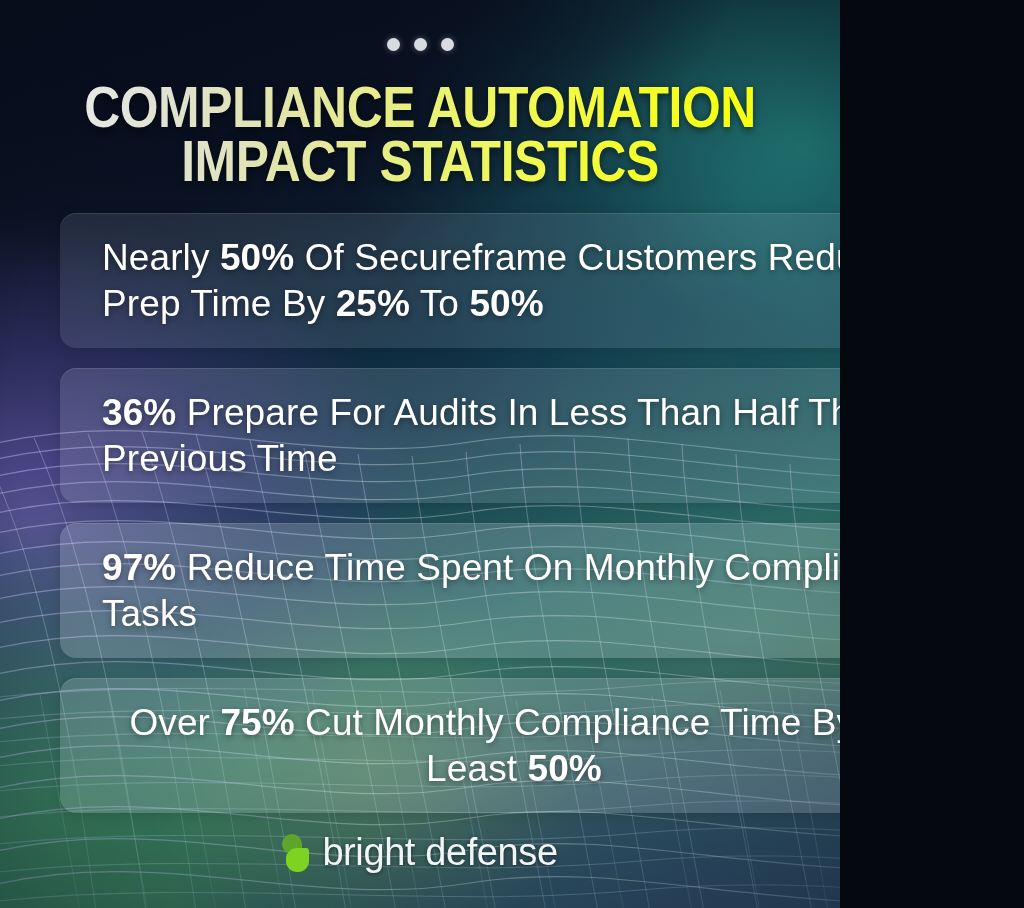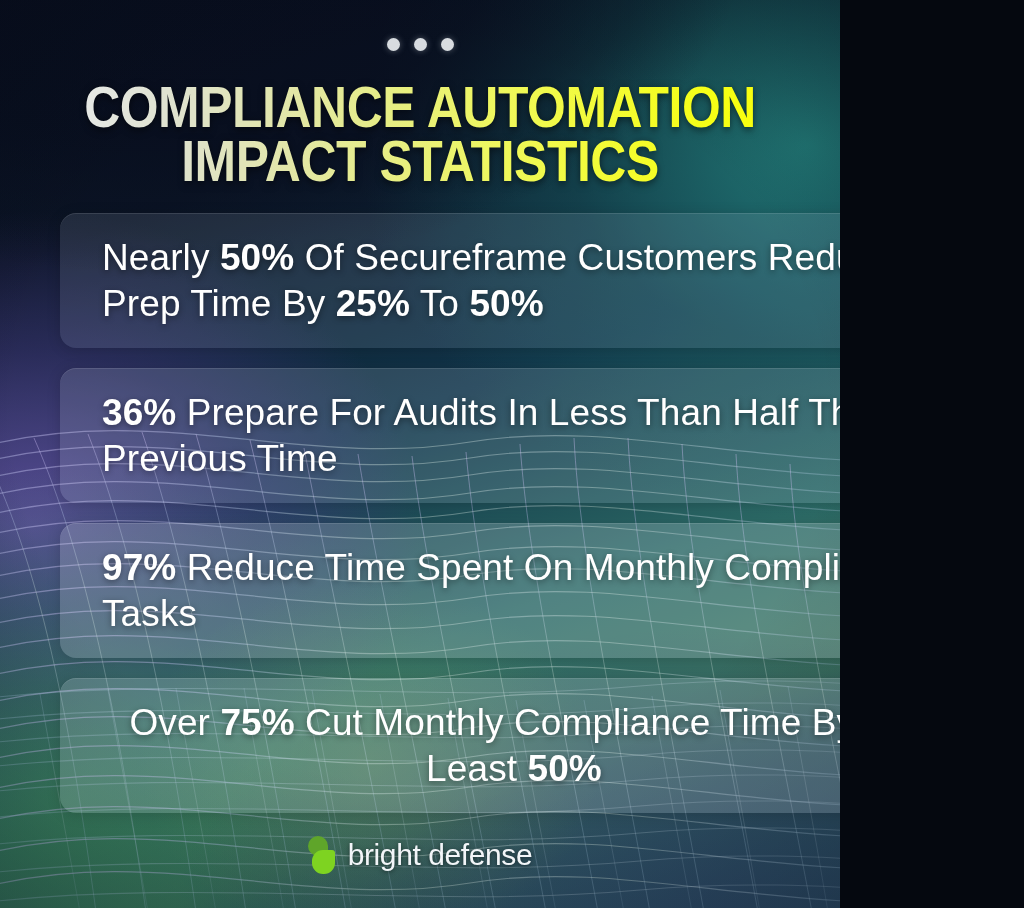--- a/index.html
+++ b/index.html
@@ -185,21 +185,21 @@
     position: absolute;
     left: 4px;
     top: 14px;
     width: 23px;
     height: 24px;
     background: #7ed321;
     border-radius: 11px 3px 11px 11px;
   }
   .logo-text {
     font-family: "Liberation Sans", sans-serif;
-    font-size: 30px;
+    font-size: 38px;
     font-weight: 400;
     color: #f2f5f8;
     letter-spacing: -0.4px;
     text-shadow: 0 1px 4px rgba(0,0,0,0.5);
   }
 </style>
 </head>
 <body>
 
 <div id="canvas">

